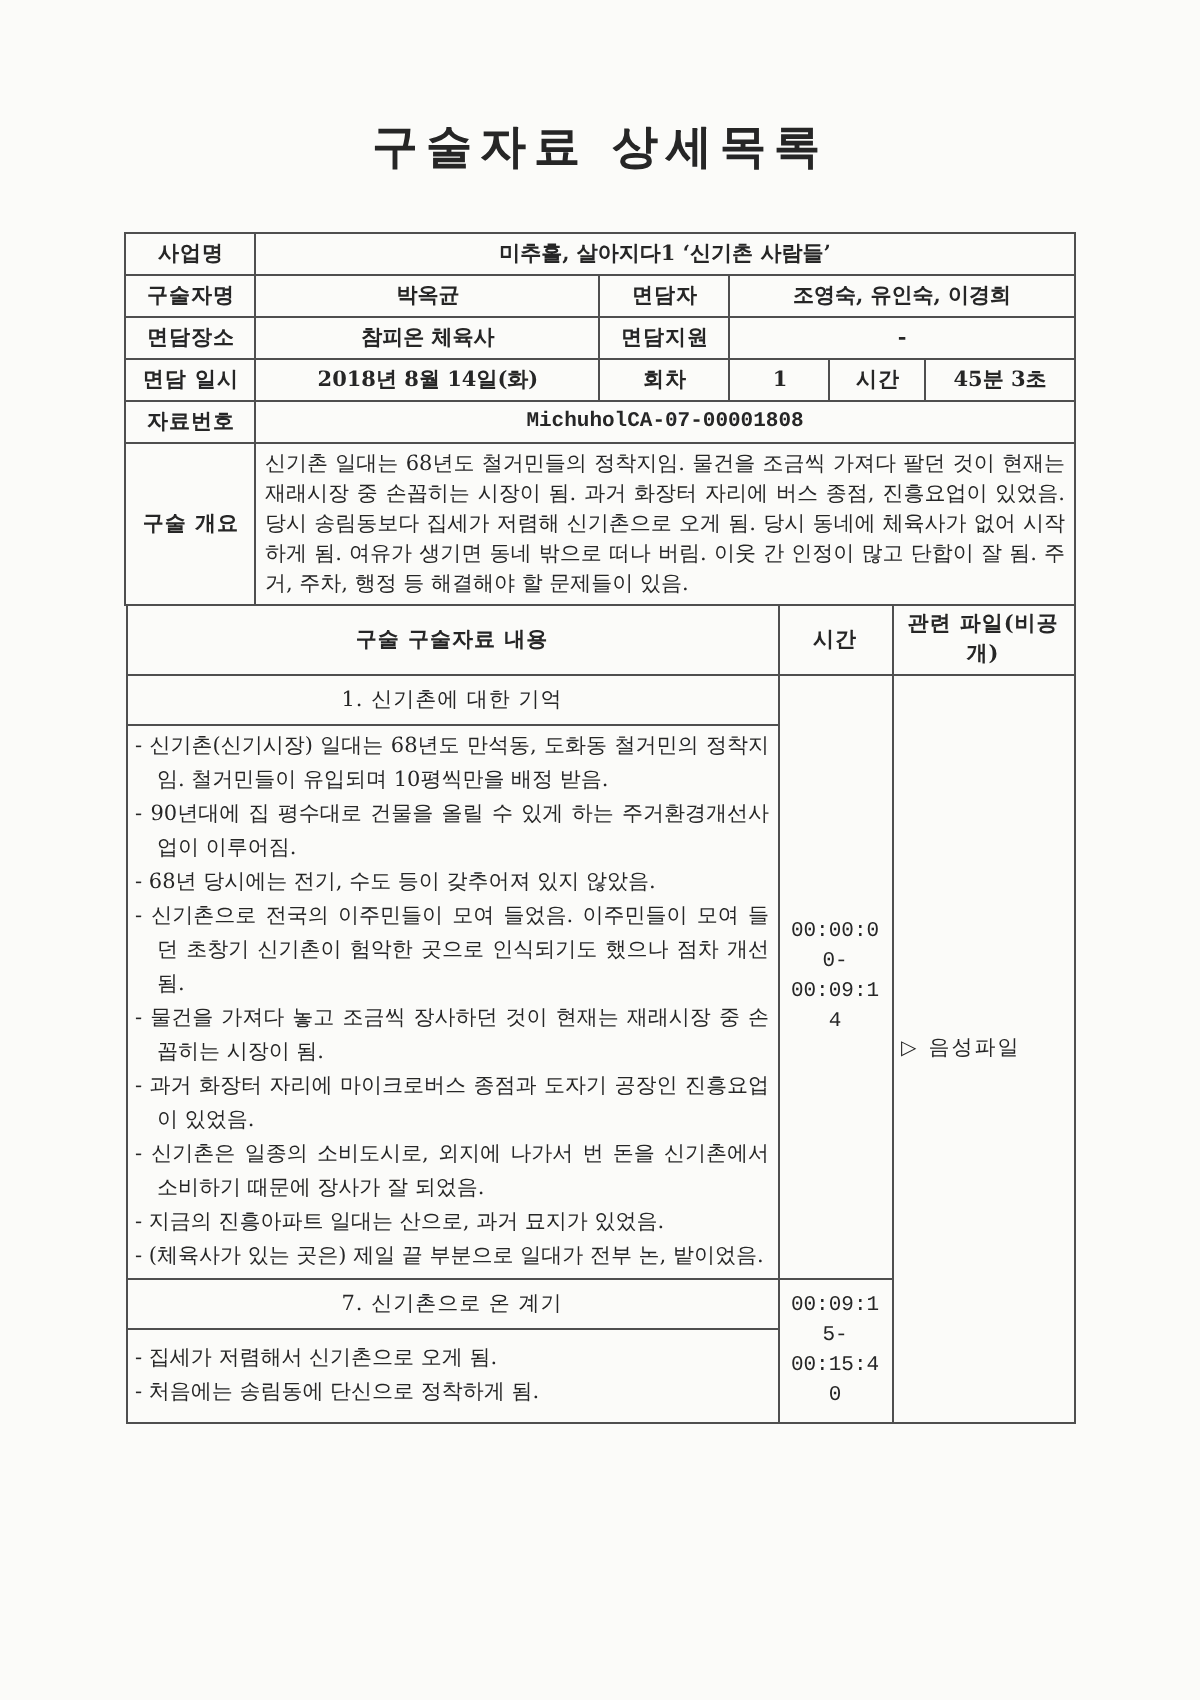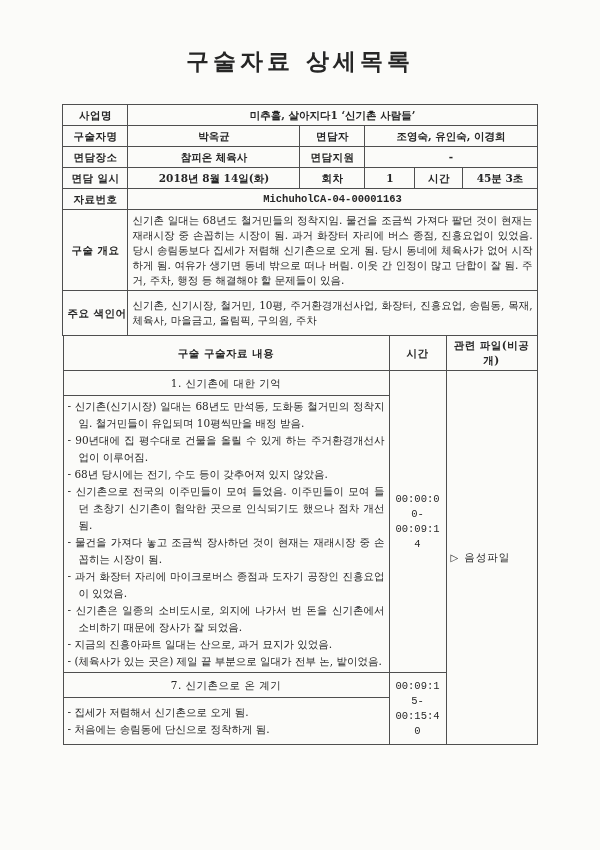--- a/index.html
+++ b/index.html
@@ -6,21 +6,21 @@
   .page{
     position:relative;
     width:600px;height:850px;
     background:#fbfbf9;
     font-family:"DejaVu Serif","Liberation Serif",serif;
     color:#262626;
     overflow:hidden;
   }
   .title{
     margin:0;
-    padding-top:46px;
+    padding-top:58px;
     text-align:center;
     font-size:23px;
     font-weight:bold;
     letter-spacing:4px;
   }
   .doc-table{
     width:474px;
     margin:27px auto 0 auto;
     border-collapse:collapse;
     table-layout:fixed;
@@ -131,29 +131,25 @@
     <tr class="row-h">
       <td class="lab">면담 일시</td>
       <td class="val">2018년 8월 14일(화)</td>
       <td class="lab">회차</td>
       <td class="val">1</td>
       <td class="lab">시간</td>
       <td class="val">45분 3초</td>
     </tr>
     <tr class="row-h">
       <td class="lab">자료번호</td>
-      <td class="val mono" colspan="5">MichuholCA-04-00001163</td>
+      <td class="val mono" colspan="5">MichuholCA-07-00001808</td>
     </tr>
     <tr>
       <td class="lab sum-h">구술 개요</td>
       <td class="val-long" colspan="5">신기촌 일대는 68년도 철거민들의 정착지임. 물건을 조금씩 가져다 팔던 것이 현재는 재래시장 중 손꼽히는 시장이 됨. 과거 화장터 자리에 버스 종점, 진흥요업이 있었음. 당시 송림동보다 집세가 저렴해 신기촌으로 오게 됨. 당시 동네에 체육사가 없어 시작하게 됨. 여유가 생기면 동네 밖으로 떠나 버림. 이웃 간 인정이 많고 단합이 잘 됨. 주거, 주차, 행정 등 해결해야 할 문제들이 있음.</td>
-    </tr>
-    <tr>
-      <td class="lab key-h">주요 색인어</td>
-      <td class="val-long" colspan="5">신기촌, 신기시장, 철거민, 10평, 주거환경개선사업, 화장터, 진흥요업, 송림동, 목재, 체육사, 마을금고, 올림픽, 구의원, 주차</td>
     </tr>
   </tbody>
     </table>
 
   <table class="doc-table detail">
     <colgroup>
       <col style="width:326px">
         <col style="width:57px">
         <col style="width:91px">
     </colgroup>

